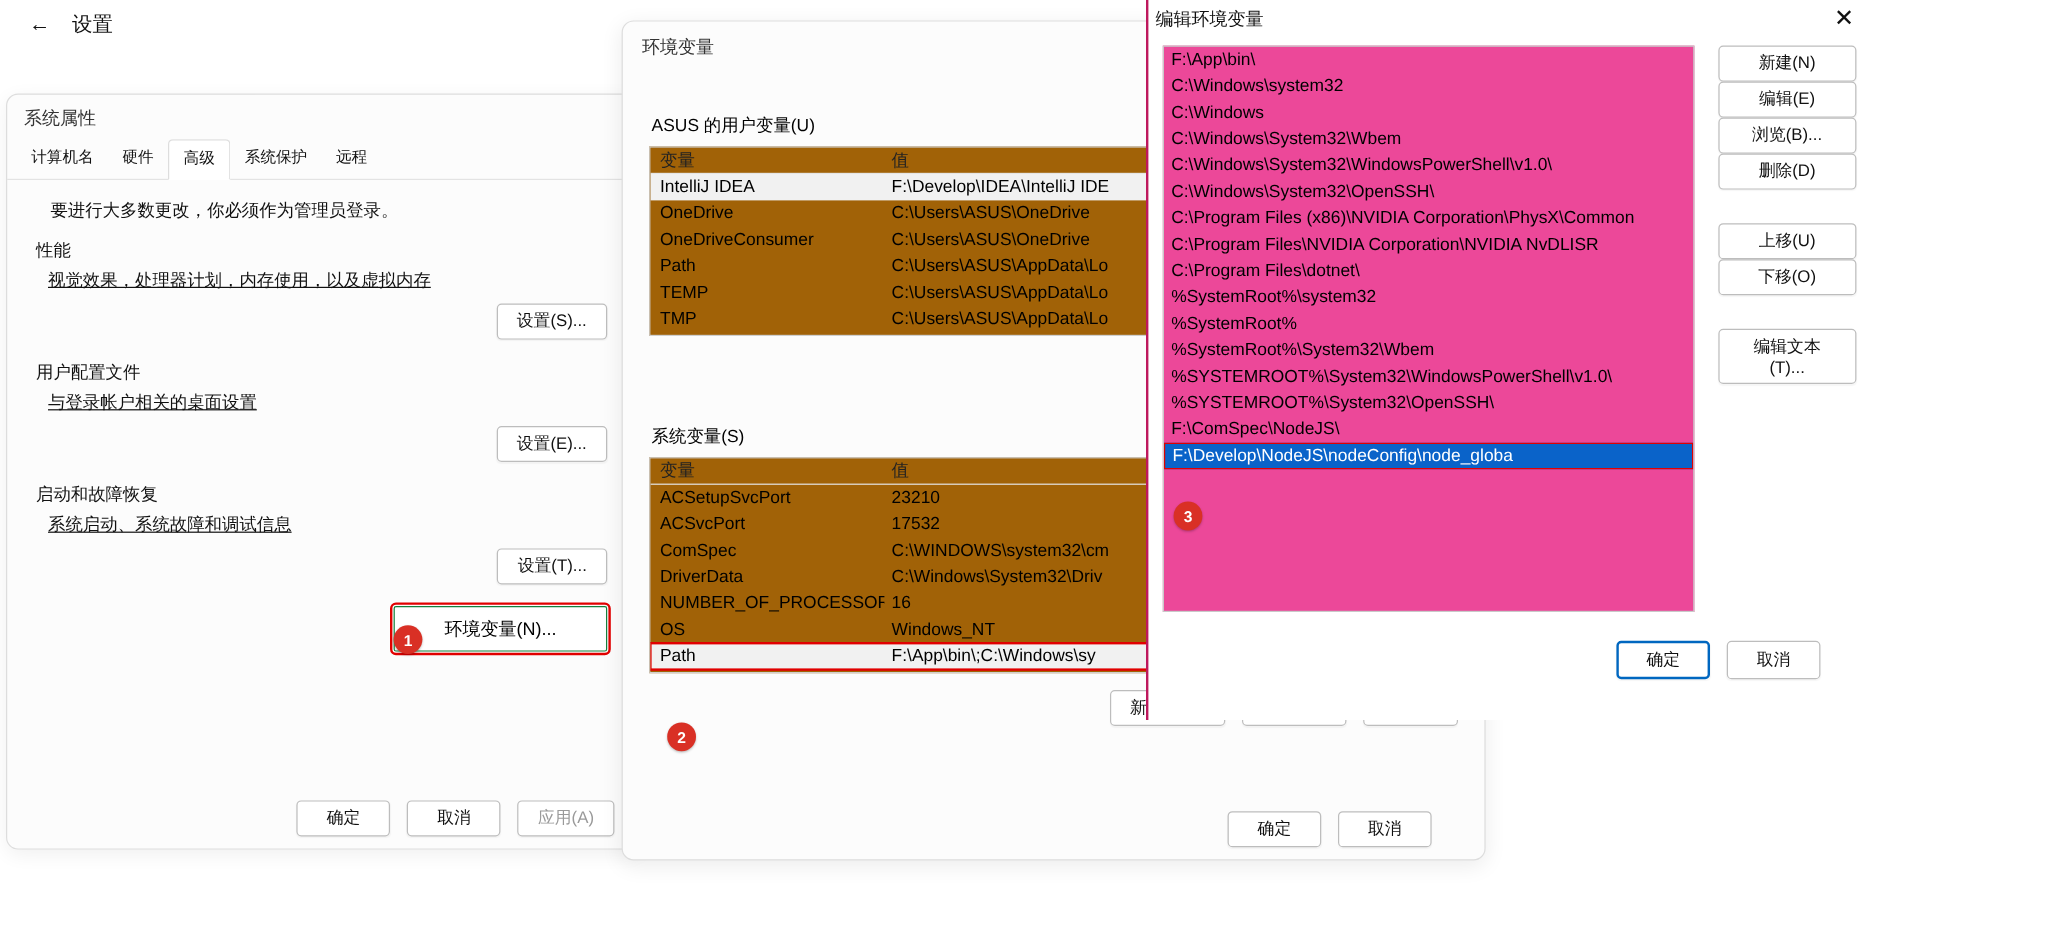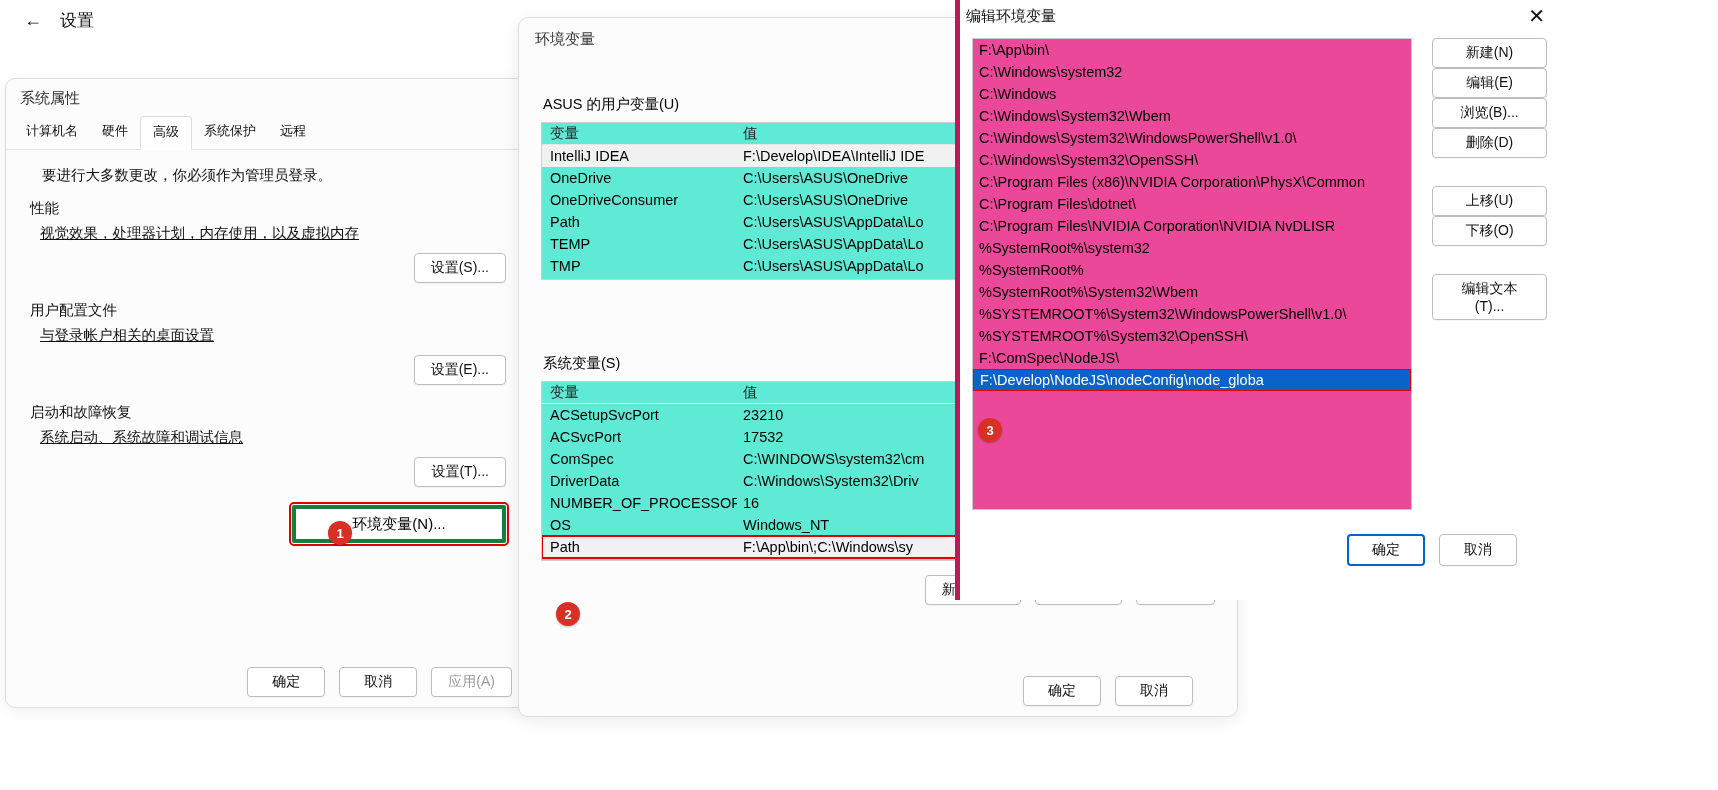--- a/index.html
+++ b/index.html
@@ -37,22 +37,22 @@
   .right-btn-row { display:flex; justify-content:flex-end; padding-right:4px; margin-top:8px; }
   .btn {
     min-width:78px; padding:5px 16px; font-size:14px; color:#111;
     background:#fff; border:1px solid #bdbdbd; border-radius:4px; cursor:pointer;
     box-shadow:0 1px 1px rgba(0,0,0,.04);
   }
   .envvar-btn-box {
     display:flex; justify-content:flex-end; padding:0 4px; margin-top:10px;
   }
   .envvar-btn {
-    width:214px; height:38px; font-size:15px;
-    background:#fff; border:4px solid #15803d; border-radius:2px; cursor:pointer;
+    width:178px; height:38px; font-size:15px;
+    background:#fff; border:1px solid #15803d; border-radius:2px; cursor:pointer;
   }
   .red-box { outline:2px solid #e10000; outline-offset:1px; }
   .sysprop-footer {
     position:absolute; left:0; right:0; bottom:10px;
     display:flex; justify-content:flex-end; gap:14px; padding-right:22px;
   }
   .btn.disabled { color:#9a9a9a; }
 
   
   .step-badge {
@@ -65,21 +65,21 @@
   
   .envdlg {
     position:absolute; left:518px; top:17px; width:720px; height:700px;
     border:1px solid #ddd; border-radius:10px; background:#fcfcfc;
     box-shadow:0 4px 18px rgba(0,0,0,.08);
   }
   .envdlg-title { font-size:15px; color:#333; padding:12px 16px 8px; }
   .envdlg-body { padding:8px 22px 4px 22px; font-size:14.5px; }
   .section-label { margin:30px 0 8px 2px; }
   .listbox {
-    border:1px solid #cfcfcf; background:#5eead4; width:100%;
+    border:1px solid #cfcfcf; background:#a16207; width:100%;
     font-size:14.5px;
   }
   .listbox .header, .listbox .row {
     display:flex; align-items:center; height:22px;
   }
   .listbox .header { border-bottom:1px solid #e5e5e5; color:#222; }
   .col-name { width:195px; padding-left:8px; white-space:nowrap; overflow:hidden; }
   .col-val  { flex:1; padding-left:6px; white-space:nowrap; overflow:hidden; }
   .listbox .row.sel { background:#f1f1f1; }
   .userlist { height:158px; overflow:hidden; }
@@ -88,21 +88,21 @@
   .envdlg-rows-btns { display:flex; justify-content:flex-end; gap:14px; margin-top:14px; }
   .envdlg-footer {
     position:absolute; left:0; right:0; bottom:10px;
     display:flex; justify-content:flex-end; gap:14px; padding-right:44px;
   }
   
 
   
   .editdlg {
     position:absolute; left:955px; top:0; width:606px; height:600px;
-    background:#fff; border-left:5px solid #be185d;
+    background:#fff; border-left:2px solid #be185d;
   }
   .editdlg-title {
     display:flex; align-items:center; justify-content:space-between;
     font-size:15px; color:#111; padding:4px 10px 6px 6px;
   }
   .close-x { font-size:20px; line-height:1; cursor:pointer; padding:2px 6px; }
   .editdlg-body { display:flex; gap:20px; padding:4px 14px 8px 12px; }
   .pathlist {
     width:458px; height:472px; border:1px solid #c9c9c9; background:#ec4899;
     font-size:14.5px; overflow:hidden;
@@ -273,22 +273,22 @@
   </div>
   <div class="editdlg-body">
     <div class="pathlist" id="pathlist">
         <div class="prow">F:\App\bin\</div>
         <div class="prow">C:\Windows\system32</div>
         <div class="prow">C:\Windows</div>
         <div class="prow">C:\Windows\System32\Wbem</div>
         <div class="prow">C:\Windows\System32\WindowsPowerShell\v1.0\</div>
         <div class="prow">C:\Windows\System32\OpenSSH\</div>
         <div class="prow">C:\Program Files (x86)\NVIDIA Corporation\PhysX\Common</div>
+        <div class="prow">C:\Program Files\NVIDIA Corporation\NVIDIA NvDLISR</div>
         <div class="prow">C:\Program Files\dotnet\</div>
-        <div class="prow">C:\Program Files\NVIDIA Corporation\NVIDIA NvDLISR</div>
         <div class="prow">%SystemRoot%\system32</div>
         <div class="prow">%SystemRoot%</div>
         <div class="prow">%SystemRoot%\System32\Wbem</div>
         <div class="prow">%SYSTEMROOT%\System32\WindowsPowerShell\v1.0\</div>
         <div class="prow">%SYSTEMROOT%\System32\OpenSSH\</div>
         <div class="prow">F:\ComSpec\NodeJS\</div>
         <div class="prow sel">F:\Develop\NodeJS\nodeConfig\node_globa</div>
       </div>
     <div class="editdlg-btns">
       <button class="btn">新建(N)</button>

